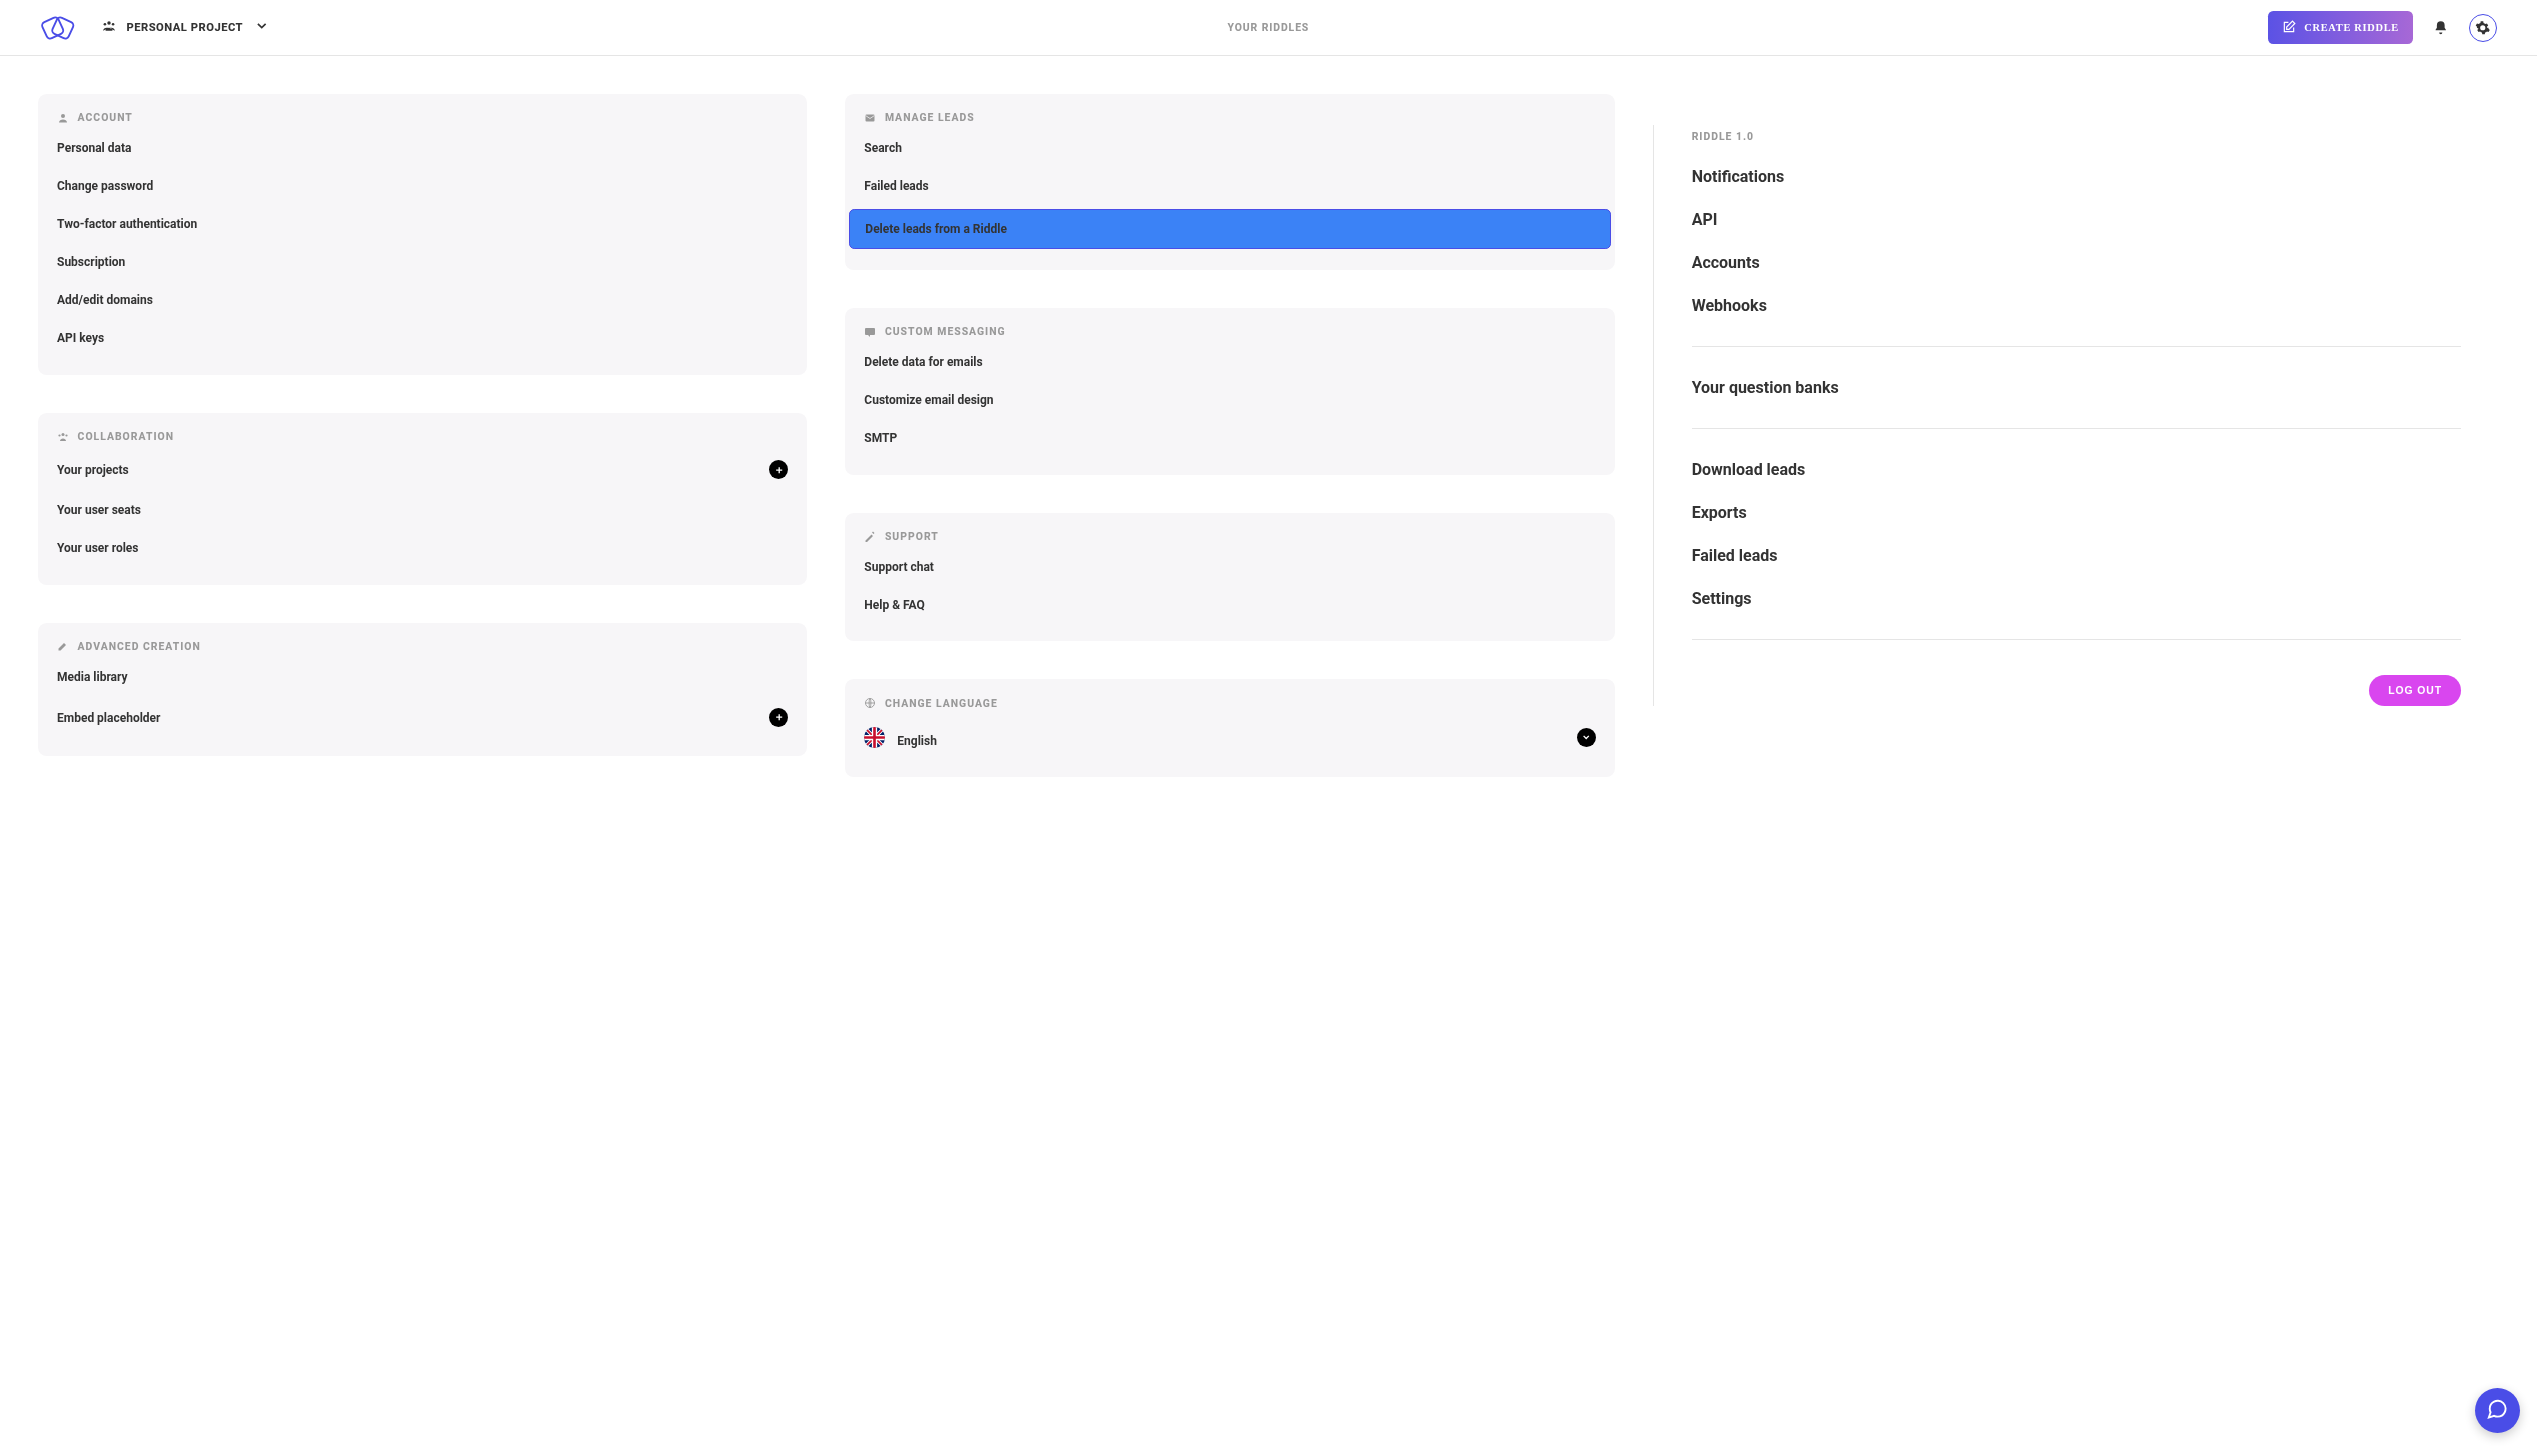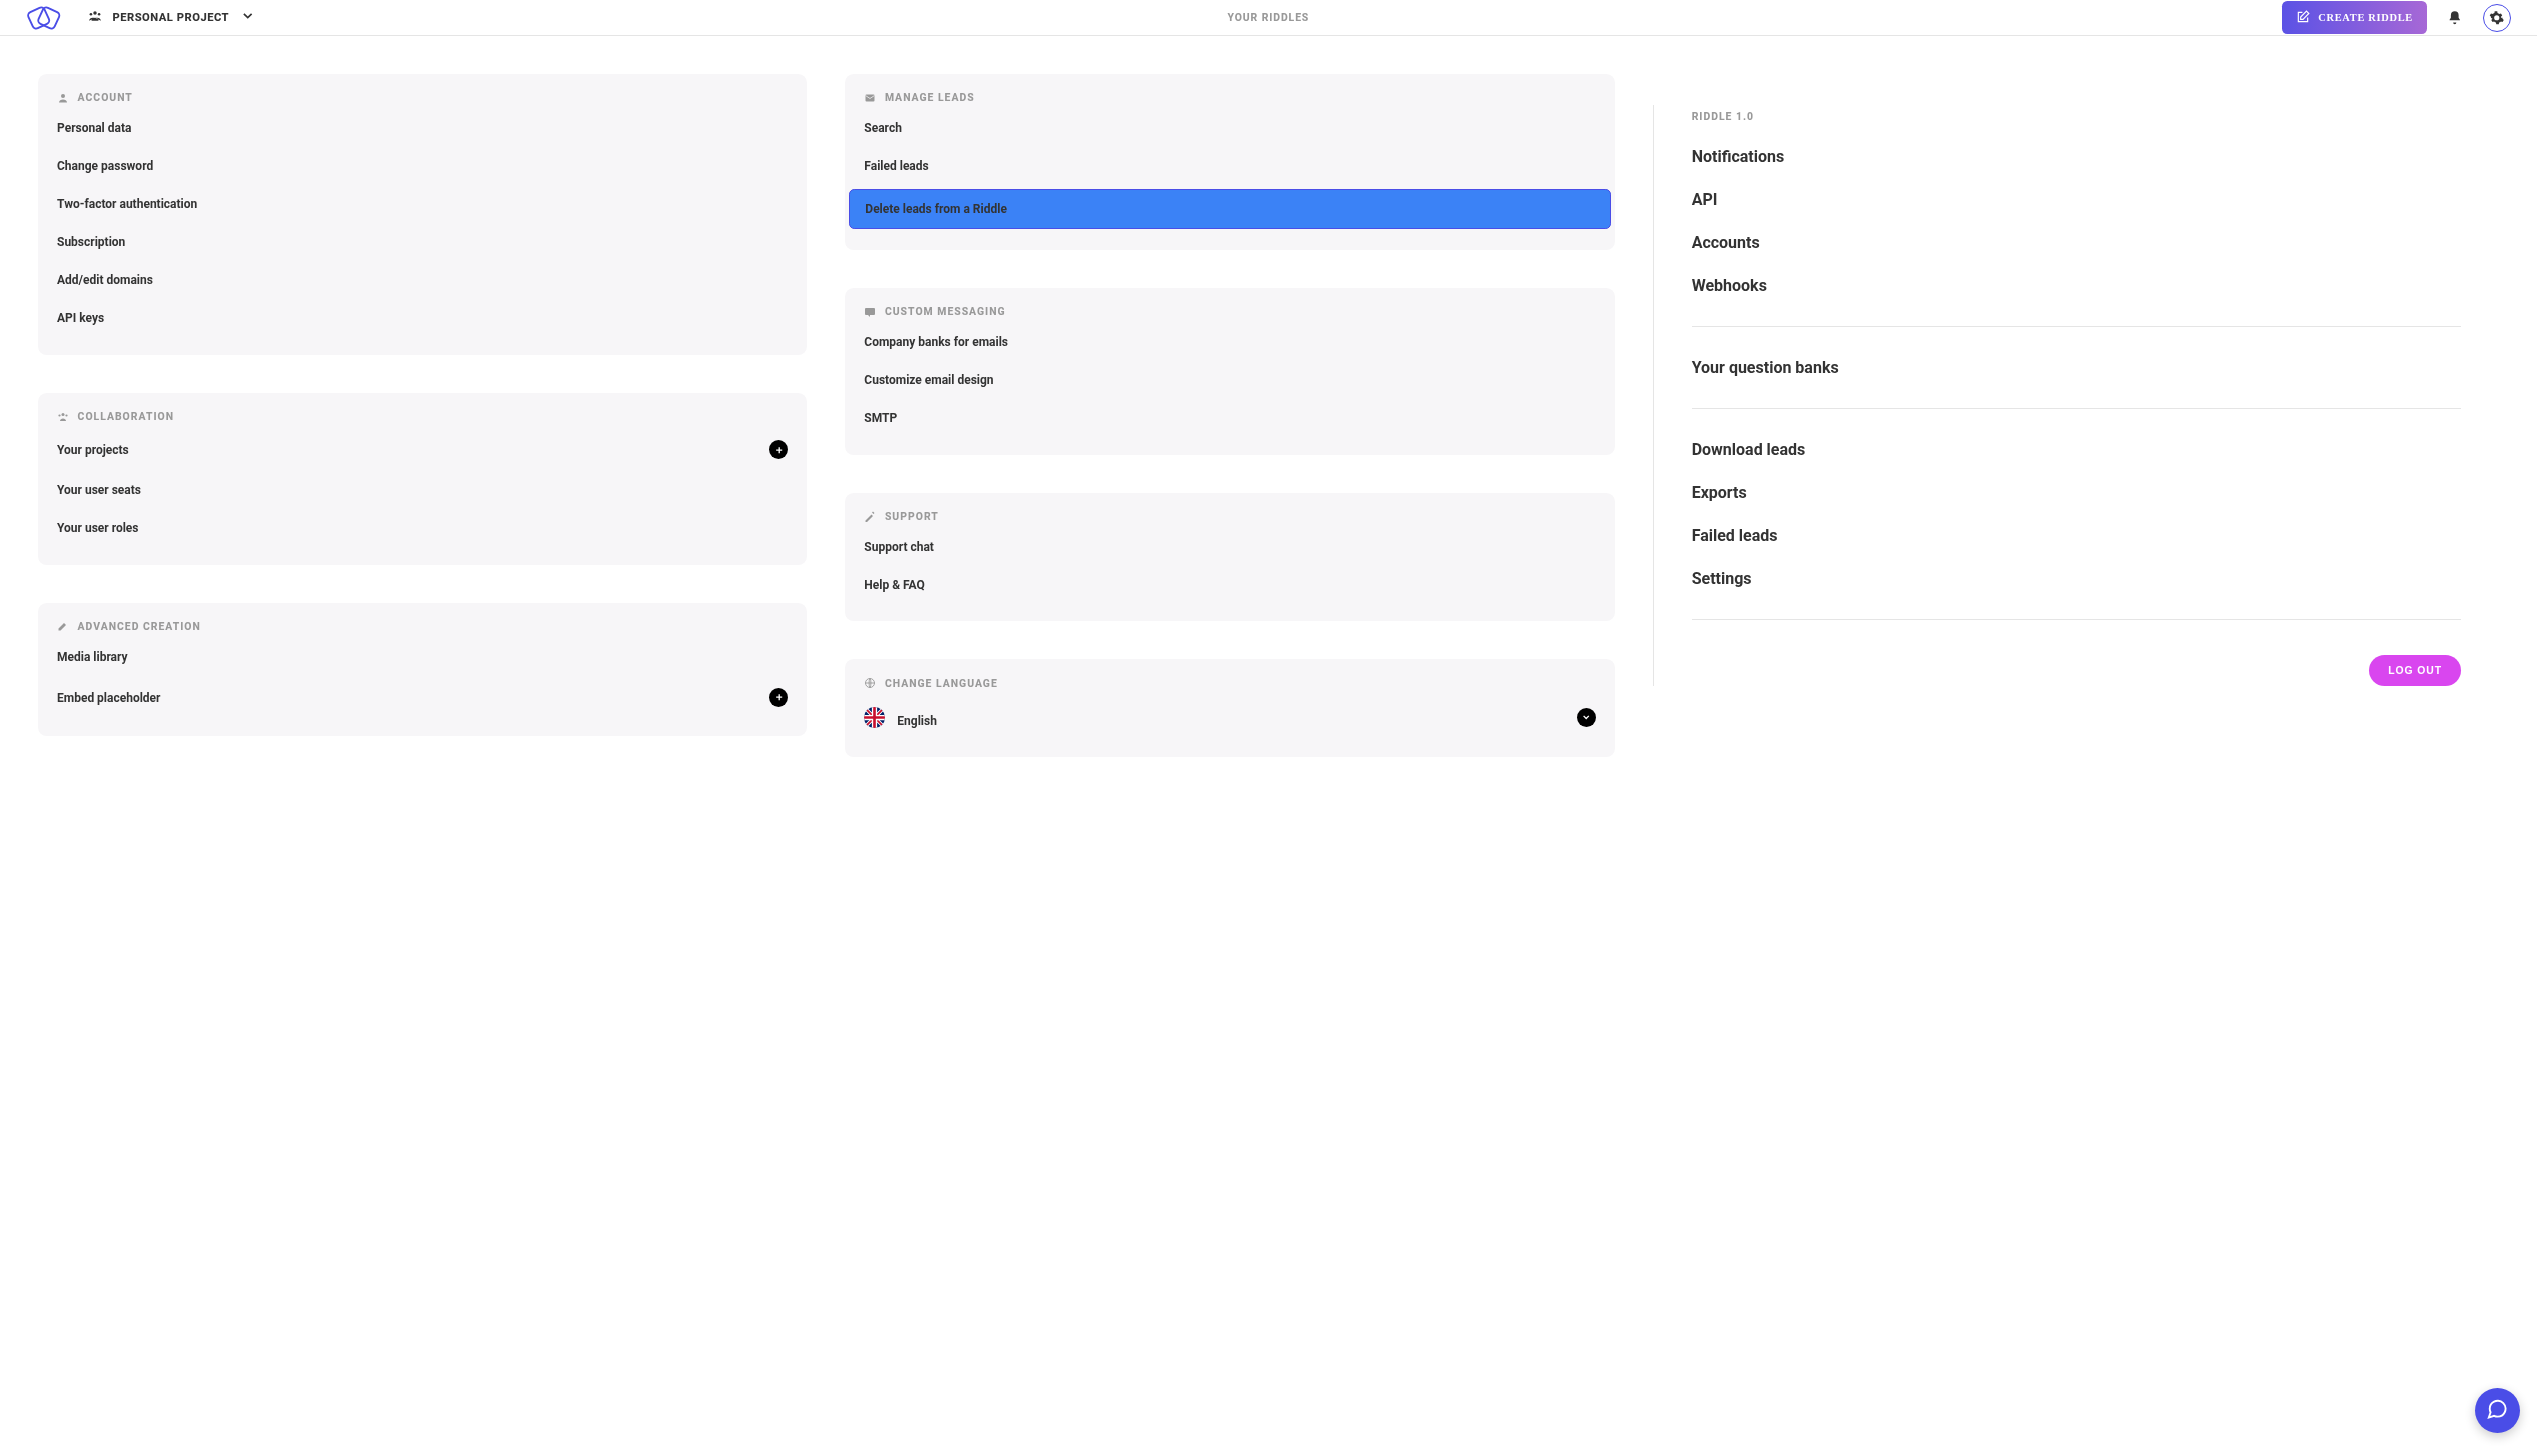--- a/index.html
+++ b/index.html
@@ -2,22 +2,22 @@
 <html style="font-size:14px"><head>
   <meta charset="utf-8">
   <style>
     * { box-sizing: border-box; margin: 0; padding: 0; }
     body { font-family: -apple-system, BlinkMacSystemFont, 'Segoe UI', Roboto, Helvetica, Arial, sans-serif; background: #fff; color: #333; }
     
     .header {
       display: flex;
       align-items: center;
       justify-content: space-between;
-      padding: 0 26px;
-      height: 36px;
+      padding: 0 40px;
+      height: 56px;
       border-bottom: 0.9px solid #e5e5e5;
       gap: 9px;
     }
     .header-left { display: flex; align-items: center; gap: 24px; }
     .logo svg { width: 38px; height: 26px; display: block; }
     .project-selector { display: flex; align-items: center; gap: 10.4px; cursor: pointer; }
     .project-selector .label { font-size: 11.2px; font-weight: 800; letter-spacing: 0.5px; }
     .project-selector .chevron svg { width: 15.5px; height: 15.5px; }
     .header-center { font-size: 10.4px; font-weight: 800; letter-spacing: 0.9px; color: #999; }
     .header-right { display: flex; align-items: center; gap: 14px; }
@@ -249,21 +249,21 @@
     <div class="card">
       <div class="card-header">
         <span class="icon">
             <svg viewBox="0 0 24 24" fill="#999">
               <path d="M20 4H4a2 2 0 00-2 2v10a2 2 0 002 2h4l4 4v-4h8a2 2 0 002-2V6a2 2 0 00-2-2z"></path>
             </svg>
           </span>
         <span class="title">CUSTOM MESSAGING</span>
       </div>
       <div class="item">
-          <span>Company banks for emails</span>
+          <span>Delete data for emails</span>
         </div>
       <div class="item">
           <span>Customize email design</span>
         </div>
       <div class="item">
           <span>SMTP</span>
         </div>
     </div>
 
     <div class="card">

